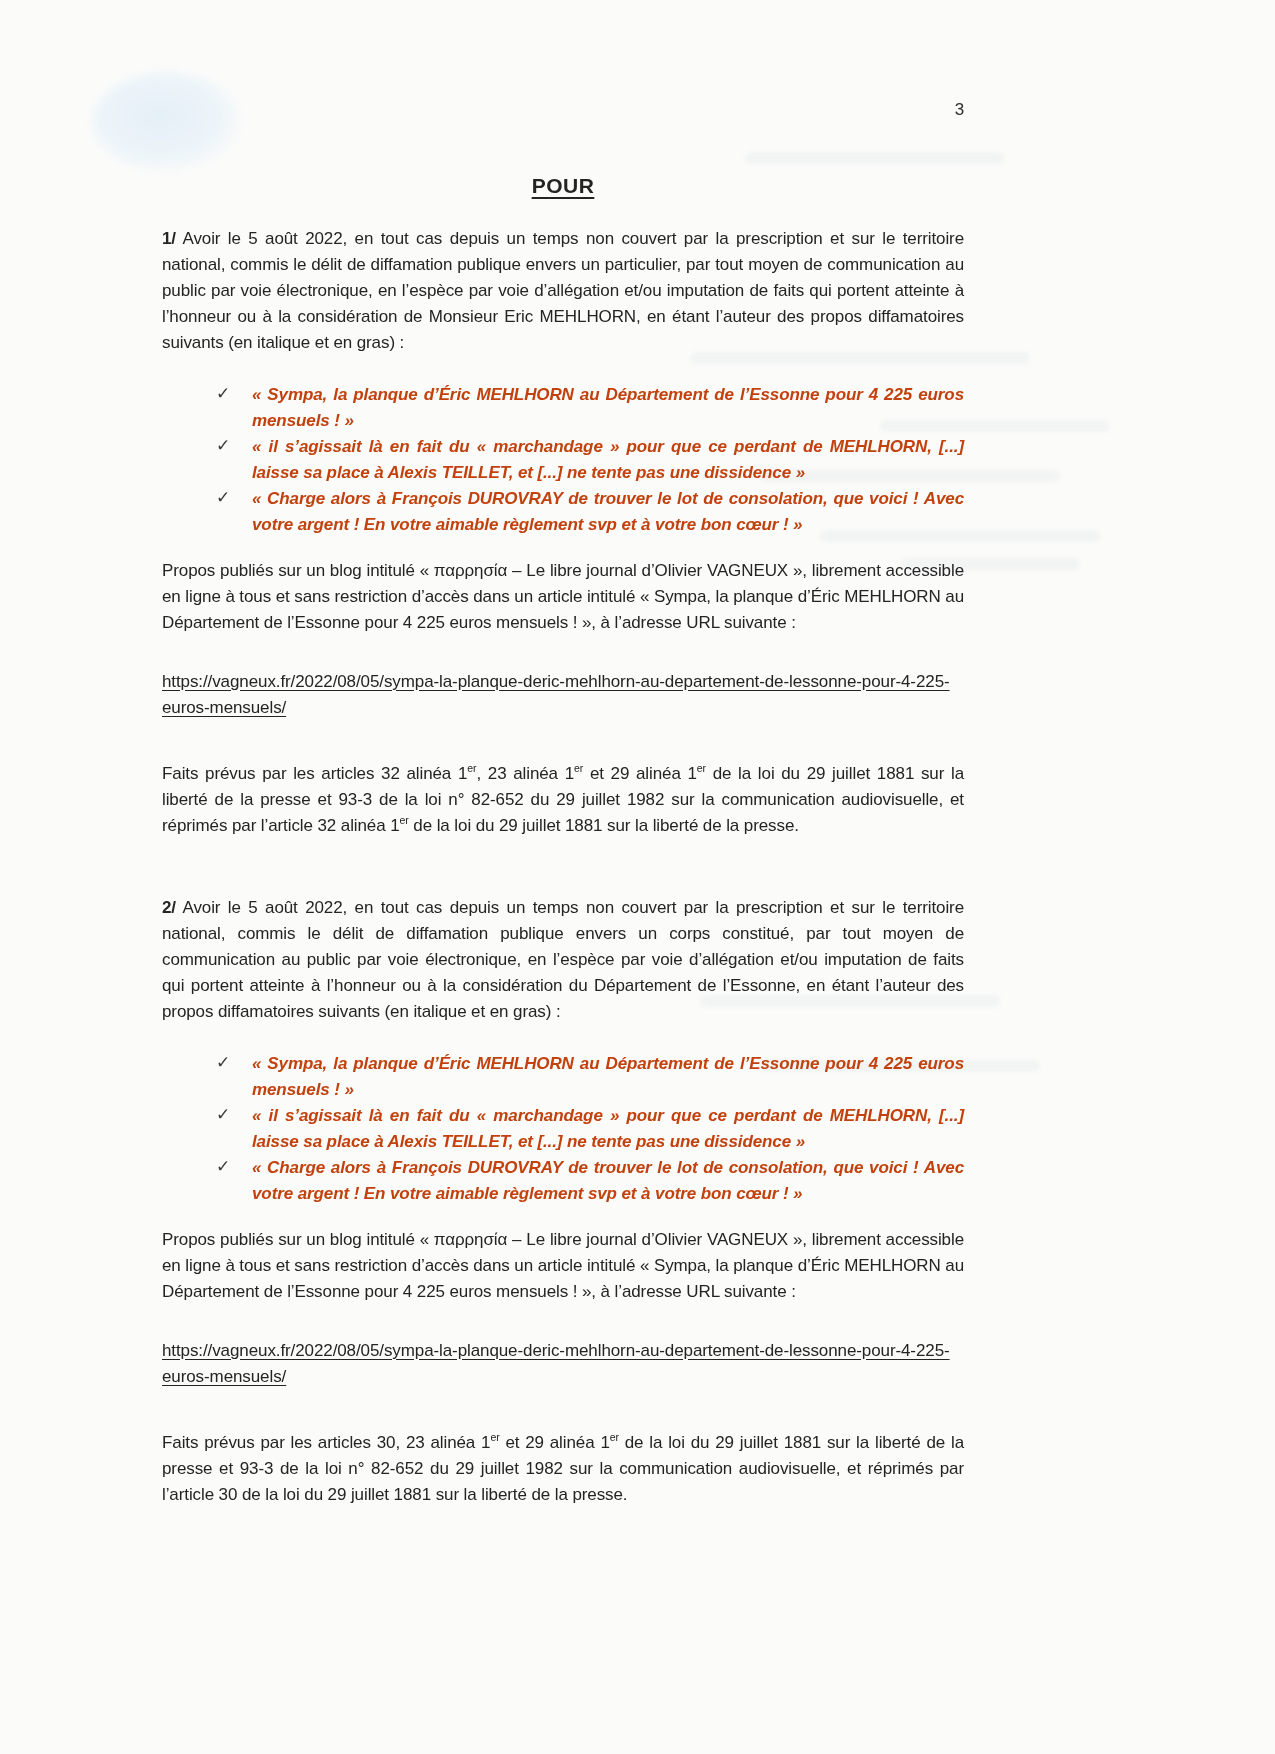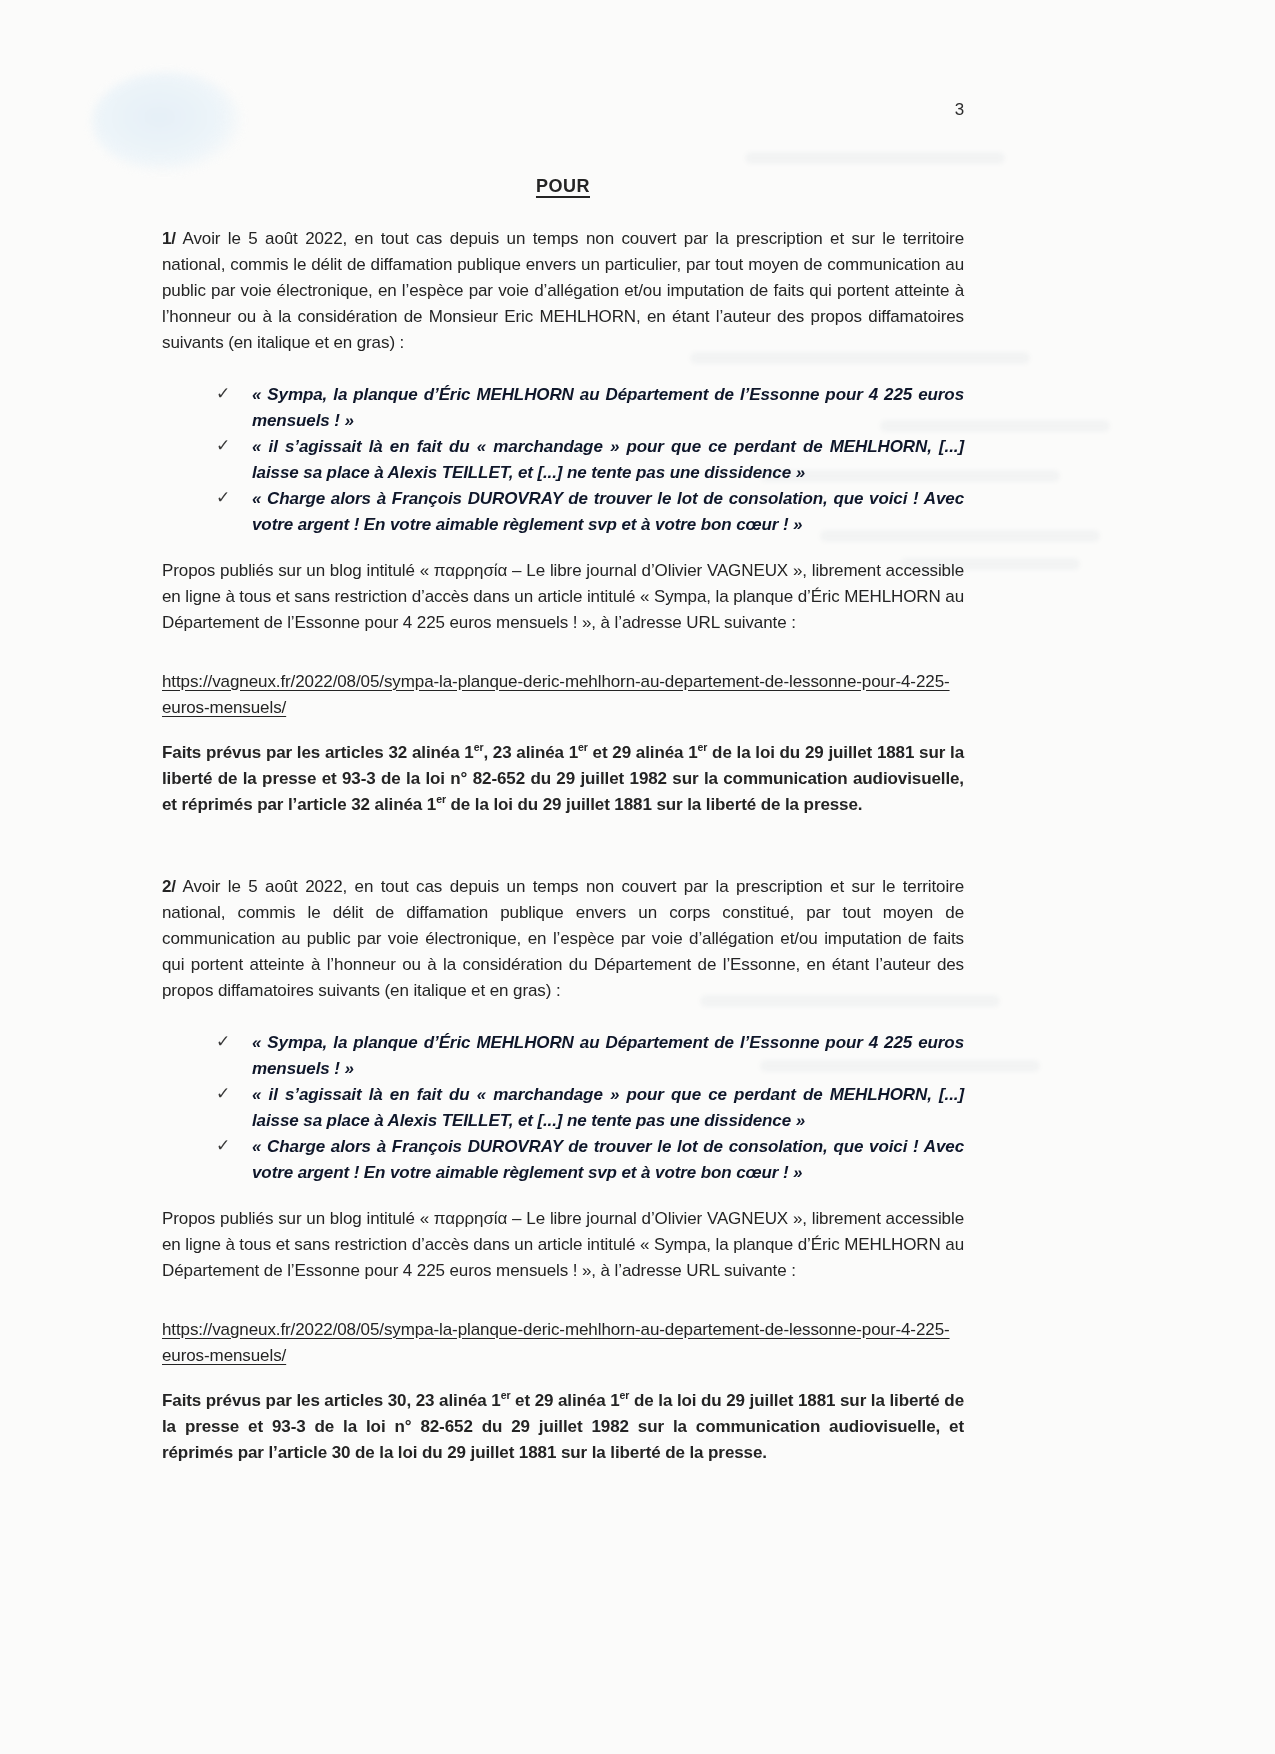--- a/index.html
+++ b/index.html
@@ -27,50 +27,50 @@
   .content {
     position: absolute; left: 162px; top: 0; width: 802px;
     font-size: 17px; line-height: 26px; letter-spacing: -0.1px;
     padding-top: 97px;
   }
 
   .page-number { text-align: right; font-size: 17px; color: #2c2c2c; }
 
   .heading {
     margin: 50px 0 0 0; text-align: center;
-    font-size: 18px; font-weight: bold; letter-spacing: 0.5px;
+    font-size: 21px; font-weight: bold; letter-spacing: 0.5px;
   }
   .heading span {
     text-decoration: underline; text-underline-offset: 4px; text-decoration-thickness: 1.5px;
   }
 
   p { margin: 0; }
   .para { text-align: justify; }
   .intro { margin-top: 27px; }
   .useg { text-underline-offset: 3px; }
   sup { font-size: 0.62em; line-height: 0; }
 
   .quote-list { margin-top: 26px; padding-left: 54px; }
   .check-item { display: flex; align-items: flex-start; }
   .check {
     flex: 0 0 36px; font-size: 17px; color: #3a3a3a;
     font-style: normal; font-weight: 400; transform: translateY(-1px);
   }
   .qtext {
     flex: 1 1 auto; text-align: justify;
-    font-weight: bold; font-style: italic; color: #0f172a;
+    font-weight: bold; font-style: italic; color: #c2410c;
   }
 
   .propos { margin-top: 20px; }
   .url-line { margin-top: 33px; }
   .url {
     color: #242424; text-decoration: underline; text-underline-offset: 3px;
     overflow-wrap: break-word; word-break: break-word; cursor: pointer;
   }
-  .faits { margin-top: 19px; font-weight: bold; }
+  .faits { margin-top: 40px; }
   .section-2 .intro { margin-top: 56px; }
 </style>
 </head>
 <body>
 
 <div class="page">
 
   <div class="smudge"></div>
   <div class="ghost" style="left:745px; top:152px; width:260px;"></div>
   <div class="ghost" style="left:690px; top:352px; width:340px;"></div>

